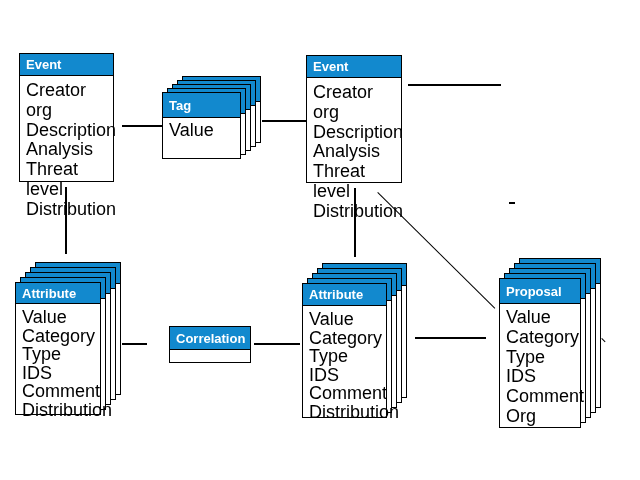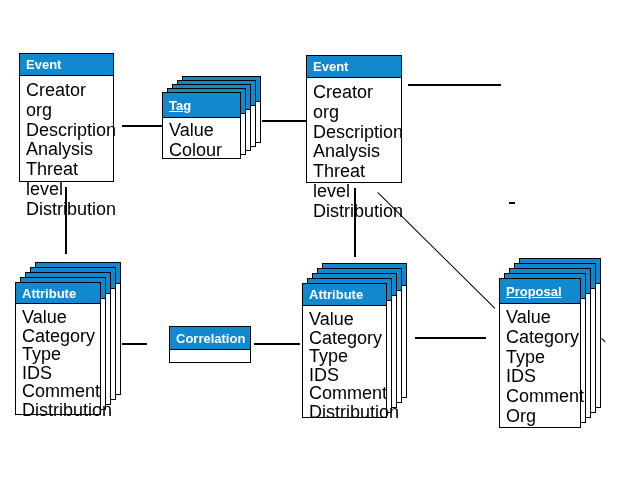--- a/index.html
+++ b/index.html
@@ -23,21 +23,21 @@
     background:#1289ce;border-bottom:1.5px solid #000;box-sizing:border-box;
   }
   .rows{padding-left:6px;font-size:18px;color:#000;}
   .rows-event{padding-top:5px;line-height:19.8px;}
   .rows-tag{padding-top:2px;line-height:20px;}
   .rows-attr{padding-top:4px;line-height:18.6px;}
   .rows-prop{padding-top:4px;line-height:19.8px;}
   .hline{position:absolute;height:1.5px;background:#000;}
   .vline{position:absolute;width:1.5px;background:#000;}
   .diag{position:absolute;height:1.2px;background:#000;transform-origin:0 0;}
-  .h22{height:22px;} .h23{height:23px;text-align:center;} .h25{height:25px;text-decoration:underline;} .h21{height:21px;}
+  .h22{height:22px;} .h23{height:23px;text-align:center;} .h25{height:25px;} .h21{height:21px;}
 </style>
 </head>
 <body>
 
 <div class="canvas">
 
   <div class="hline" style="left:118px;top:125px;width:40px;"></div>
   <div class="hline" style="left:258px;top:120px;width:44px;"></div>
   <div class="hline" style="left:404px;top:84px;width:93px;"></div>
   <div class="vline" style="left:61px;top:187px;height:67px;"></div>
@@ -72,21 +72,20 @@
     <div class="ghost" style="left:10px;top:-8px;">
         <div class="ghost-hdr h25"></div>
       </div>
     <div class="ghost" style="left:5px;top:-4px;">
         <div class="ghost-hdr h25"></div>
       </div>
     <div class="card">
       <div class="hdr h25">Tag</div>
       <div class="rows rows-tag">
         <div>Value</div>
-        <div>Colour</div>
       </div>
     </div>
   </div>
 
   <div class="entity" style="left:302px;top:55px;width:96px;height:128px;">
     <div class="card">
       <div class="hdr h22">Event</div>
       <div class="rows rows-event">
         <div>Creator org</div>
         <div>Description</div>

